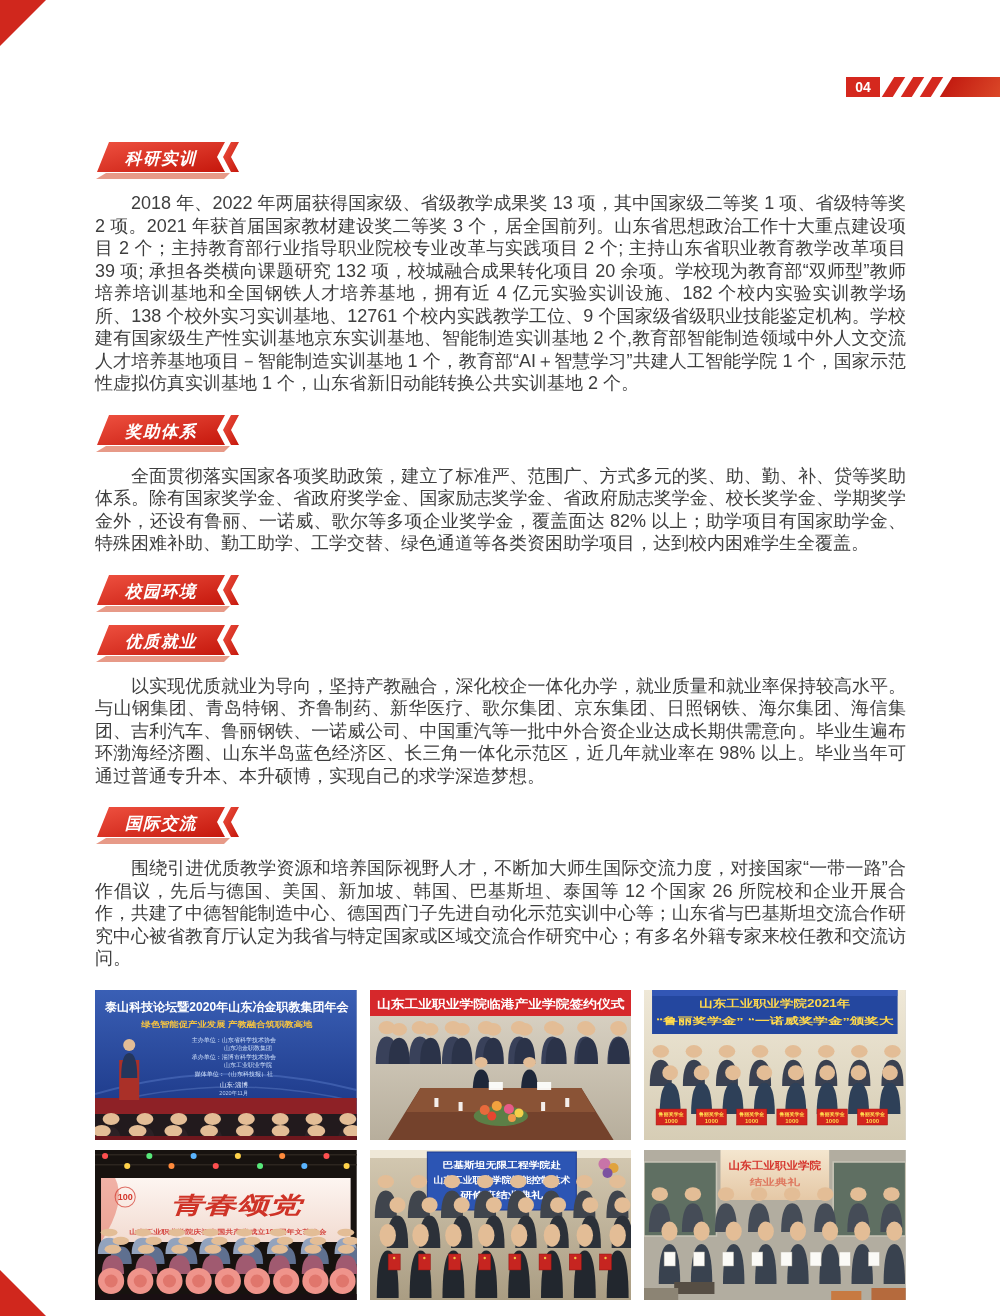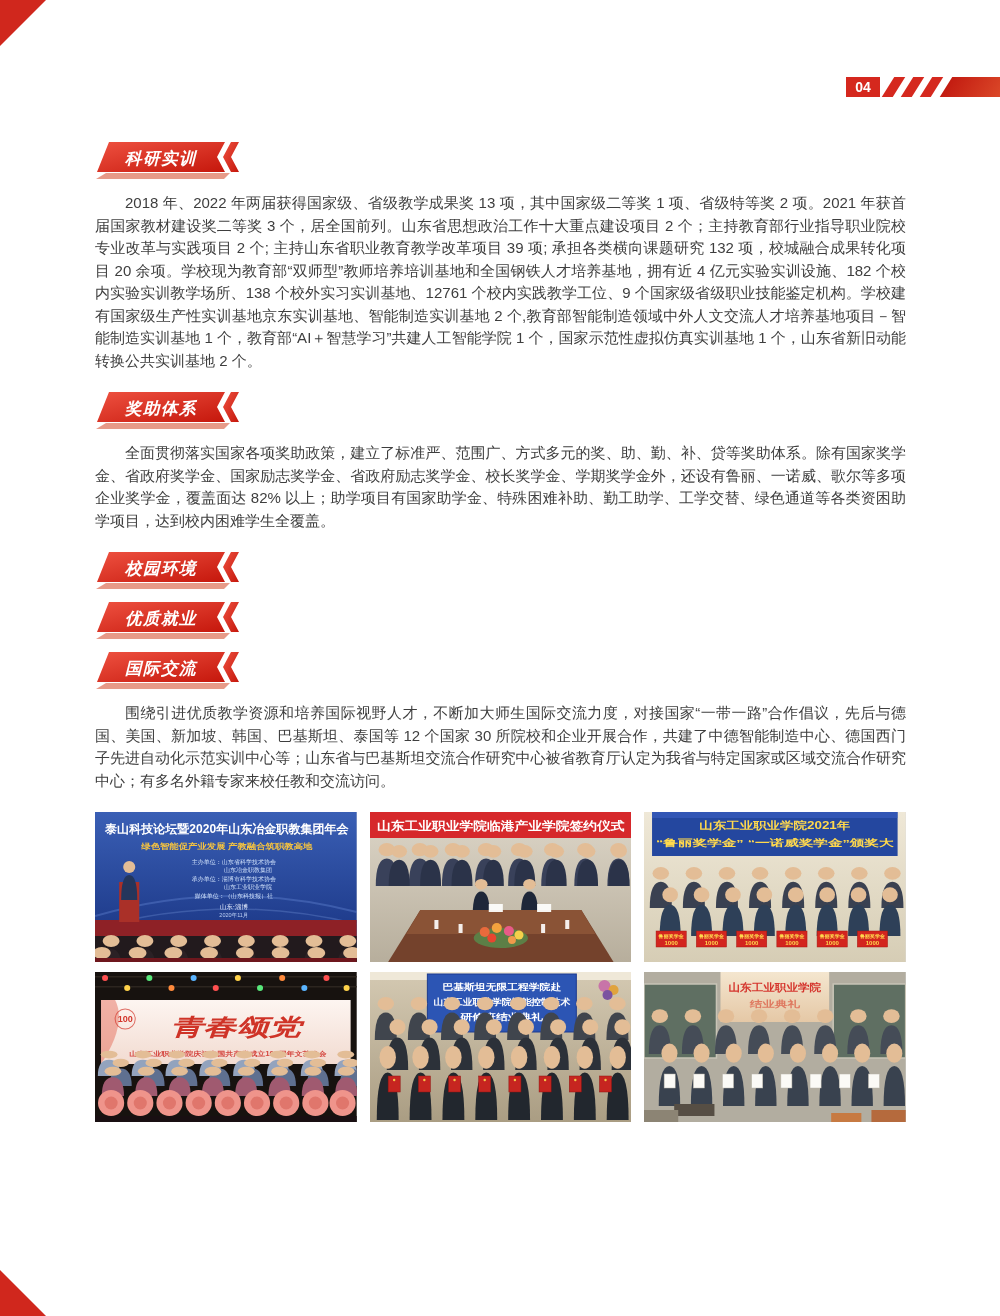--- a/index.html
+++ b/index.html
@@ -15,21 +15,21 @@
   .pagemark{position:absolute;top:77px;right:0;height:20px;display:flex;align-items:center}
   .pm-num{width:34px;height:20px;background:#d5281e;color:#fff;font-weight:bold;font-size:14px;
           line-height:20px;text-align:center}
   .pm-stripe{width:11px;height:20px;background:#d5281e;transform:skewX(-32deg);margin-left:8px}
   .pm-bar{width:70px;height:20px;margin-left:9px;margin-right:-16px;
           background:linear-gradient(90deg,#c31c11,#df4f2c);transform:skewX(-32deg)}
   
   .content{position:absolute;left:95px;top:142px;width:811px}
   .ribbon{display:block;width:152px;height:38px;margin:0 0 12px -3px}
   .ribbon text{font-family:"Liberation Sans","DejaVu Sans",sans-serif}
-  p.body{font-size:15px;line-height:22.5px;text-align:justify;text-indent:2em;margin:0 0 20px;color:#3e3e3e}
+  p.body{font-size:18px;line-height:22.5px;text-align:justify;text-indent:2em;margin:0 0 20px;color:#3e3e3e}
   
   .grid{display:grid;grid-template-columns:repeat(3,1fr);gap:10px 13px;margin-top:7px}
   .photo{width:100%;height:150px;display:block;background:#ddd}
   svg text{user-select:none}
 </style>
 </head>
 <body>
 
 <svg width="0" height="0" style="position:absolute" aria-hidden="true">
   <defs>
@@ -122,30 +122,31 @@
       </svg>
     </section>
 
     <section>
       <svg class="ribbon" viewBox="0 0 152 38">
         <polygon points="14,31 138,31 132,37 4,37" fill="#e79a88"></polygon>
         <polygon points="17,0 133,0 125,15 133,30 5,30" fill="url(#ribbonGrad)"></polygon>
         <polygon points="139,0 147,0 139,15 147,30 139,30 131,15" fill="url(#ribbonGrad)"></polygon>
         <text x="69" y="21.5" text-anchor="middle" font-size="16.5" font-weight="bold" font-style="italic" fill="#ffffff" letter-spacing="1.5">优质就业</text>
       </svg>
+      <p class="body">以实现优质就业为导向，坚持产教融合，深化校企一体化办学，就业质量和就业率保持较高水平。与山钢集团、青岛特钢、齐鲁制药、新华医疗、歌尔集团、京东集团、日照钢铁、海尔集团、海信集团、吉利汽车、鲁丽钢铁、一诺威公司、中国重汽等一批中外合资企业达成长期供需意向。毕业生遍布环渤海经济圈、山东半岛蓝色经济区、长三角一体化示范区，近几年就业率在 98% 以上。毕业当年可通过普通专升本、本升硕博，实现自己的求学深造梦想。</p>
     </section>
 
     <section>
       <svg class="ribbon" viewBox="0 0 152 38">
         <polygon points="14,31 138,31 132,37 4,37" fill="#e79a88"></polygon>
         <polygon points="17,0 133,0 125,15 133,30 5,30" fill="url(#ribbonGrad)"></polygon>
         <polygon points="139,0 147,0 139,15 147,30 139,30 131,15" fill="url(#ribbonGrad)"></polygon>
         <text x="69" y="21.5" text-anchor="middle" font-size="16.5" font-weight="bold" font-style="italic" fill="#ffffff" letter-spacing="1.5">国际交流</text>
       </svg>
-      <p class="body">围绕引进优质教学资源和培养国际视野人才，不断加大师生国际交流力度，对接国家“一带一路”合作倡议，先后与德国、美国、新加坡、韩国、巴基斯坦、泰国等 12 个国家 30 所院校和企业开展合作，共建了中德智能制造中心、德国西门子先进自动化示范实训中心等；山东省与巴基斯坦交流合作研究中心被省教育厅认定为我省与特定国家或区域交流合作研究中心；有多名外籍专家来校任教和交流访问。</p>
+      <p class="body">围绕引进优质教学资源和培养国际视野人才，不断加大师生国际交流力度，对接国家“一带一路”合作倡议，先后与德国、美国、新加坡、韩国、巴基斯坦、泰国等 12 个国家 26 所院校和企业开展合作，共建了中德智能制造中心、德国西门子先进自动化示范实训中心等；山东省与巴基斯坦交流合作研究中心被省教育厅认定为我省与特定国家或区域交流合作研究中心；有多名外籍专家来校任教和交流访问。</p>
     </section>
 
     <div class="grid">
 
       <svg class="photo" viewBox="0 0 260 150" preserveAspectRatio="none">
         <rect width="260" height="150" fill="url(#gBlue)"></rect>
         <path d="M0 104 Q130 66 260 100" stroke="#6d8fdd" stroke-width="2" fill="none" opacity=".35"></path>
         <path d="M0 116 Q130 80 260 112" stroke="#8fb0ef" stroke-width="1.5" fill="none" opacity=".25"></path>
         <text x="131" y="21" text-anchor="middle" font-size="12" font-weight="bold" fill="#ffffff" textLength="242" lengthAdjust="spacingAndGlyphs">泰山科技论坛暨2020年山东冶金职教集团年会</text>
         <text x="131" y="37" text-anchor="middle" font-size="8" font-weight="bold" fill="#f7c43f" textLength="170" lengthAdjust="spacingAndGlyphs">绿色智能促产业发展 产教融合筑职教高地</text>

